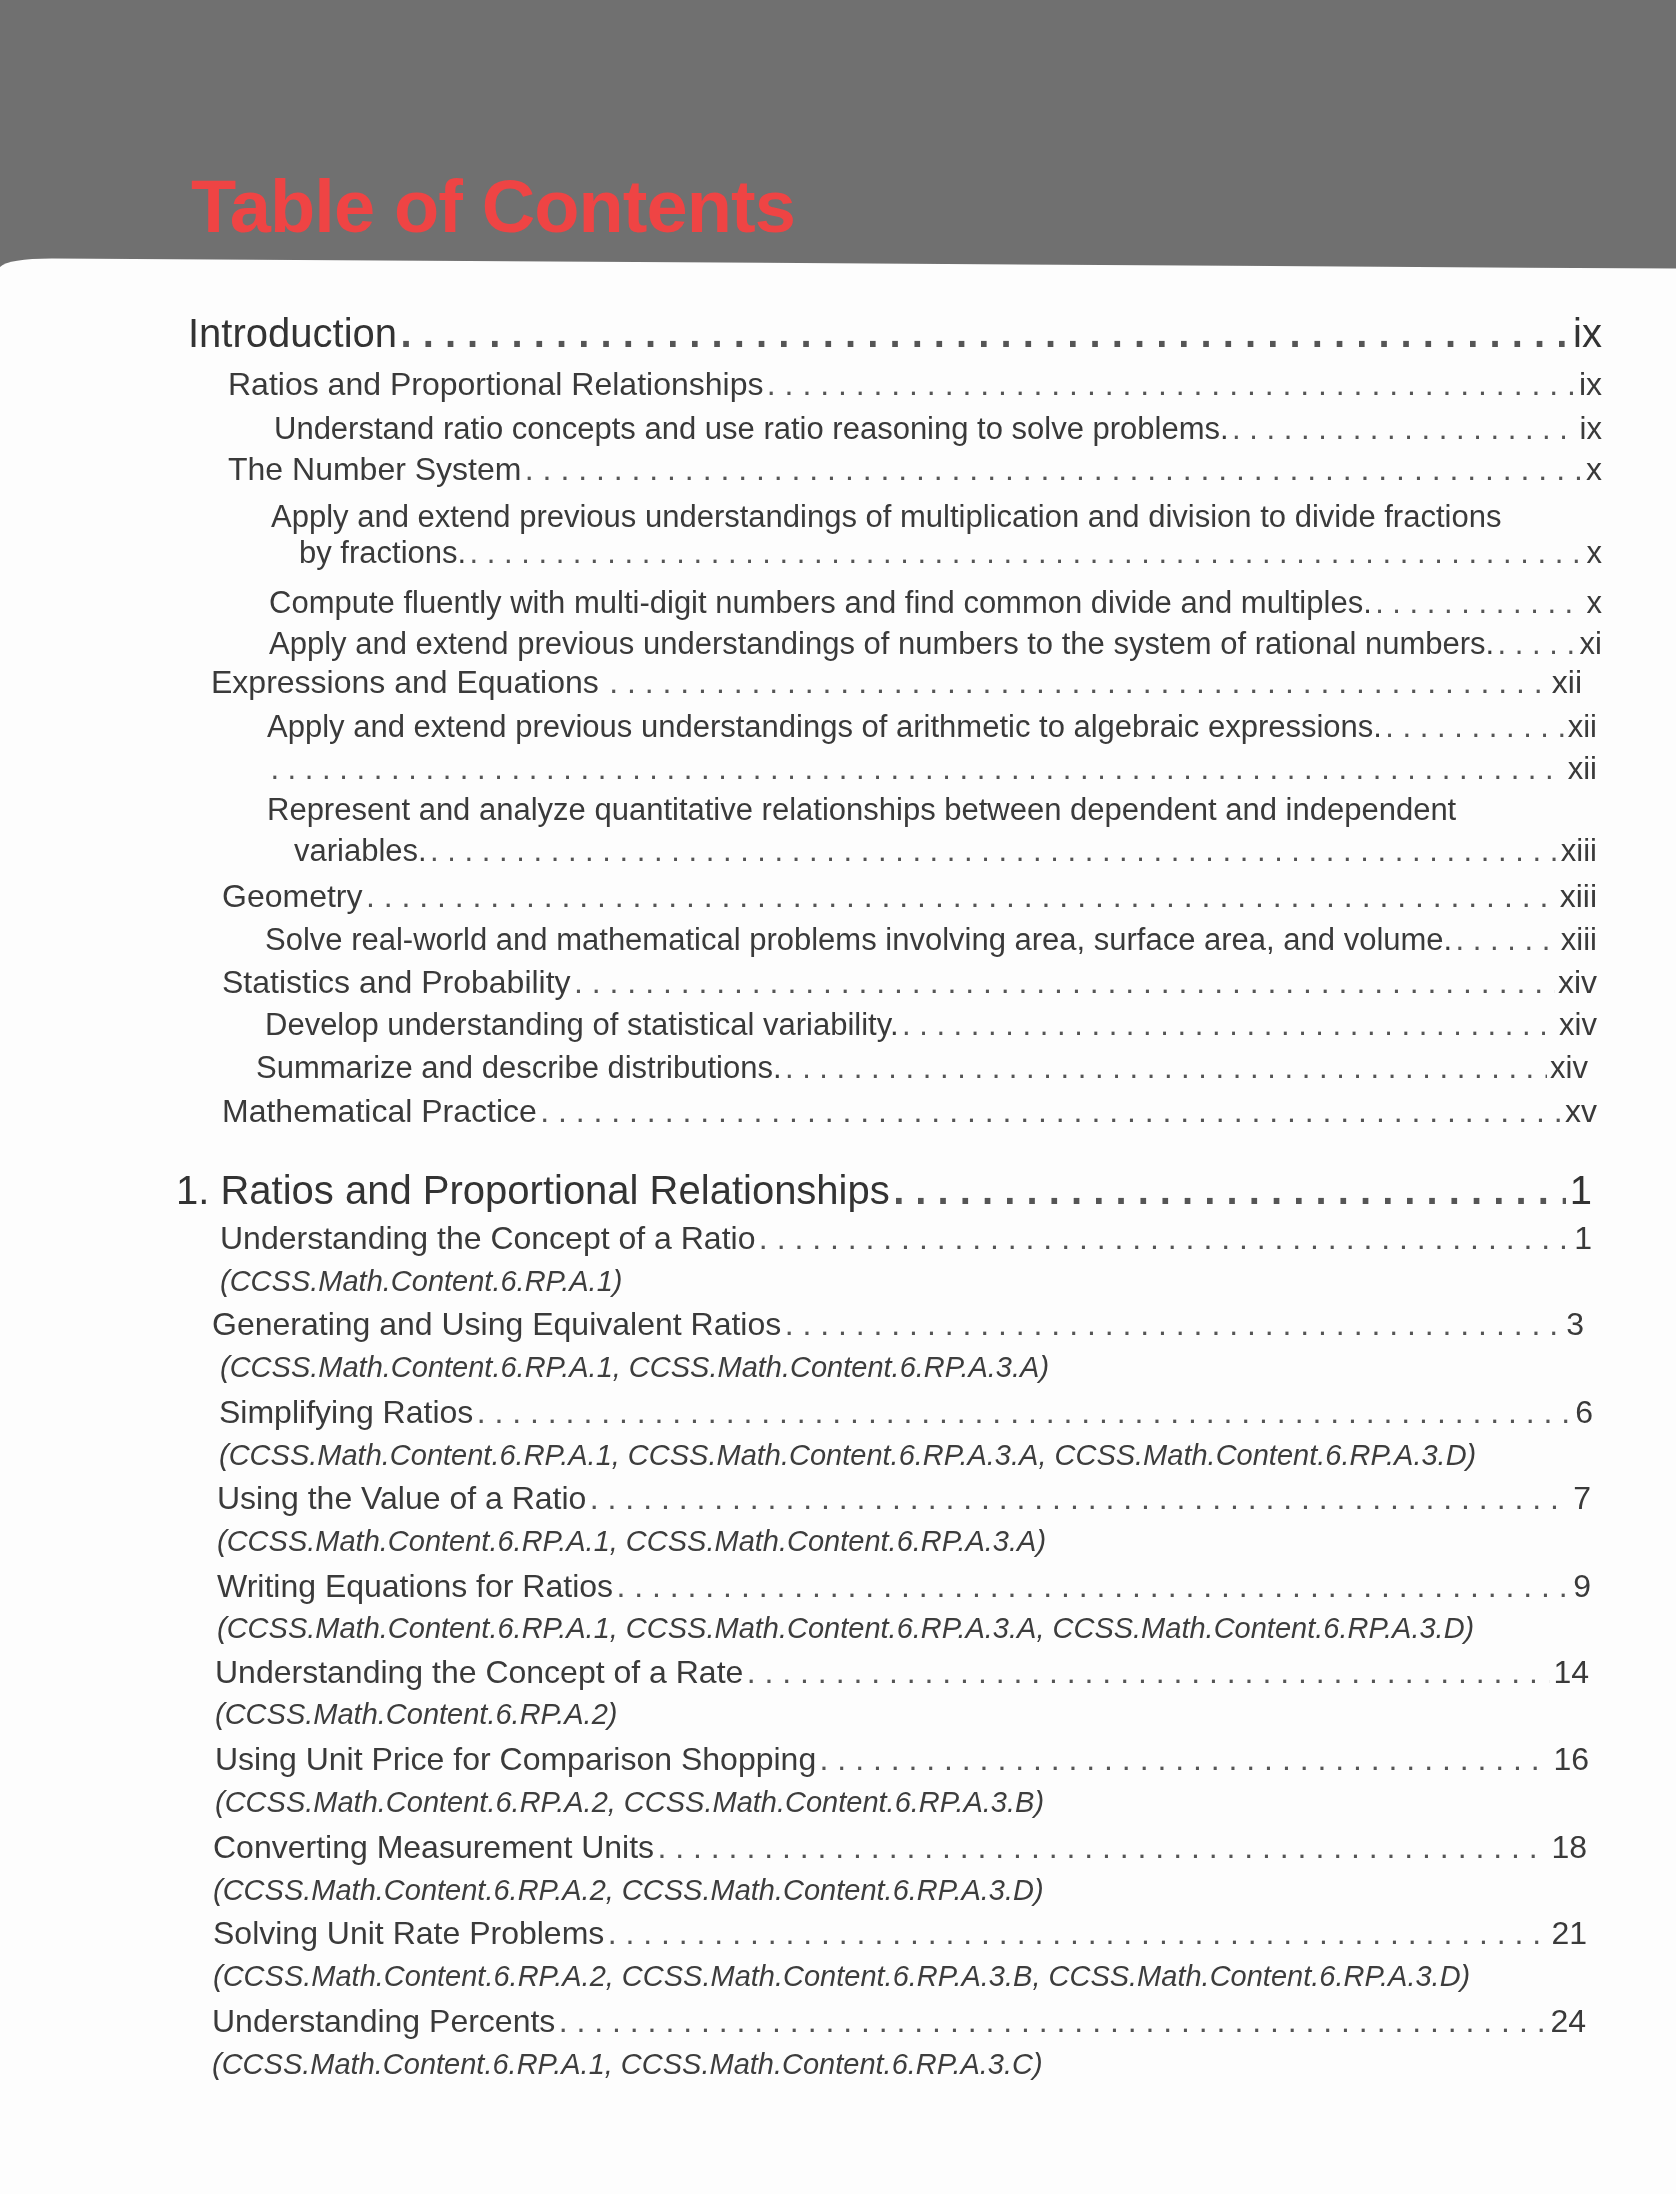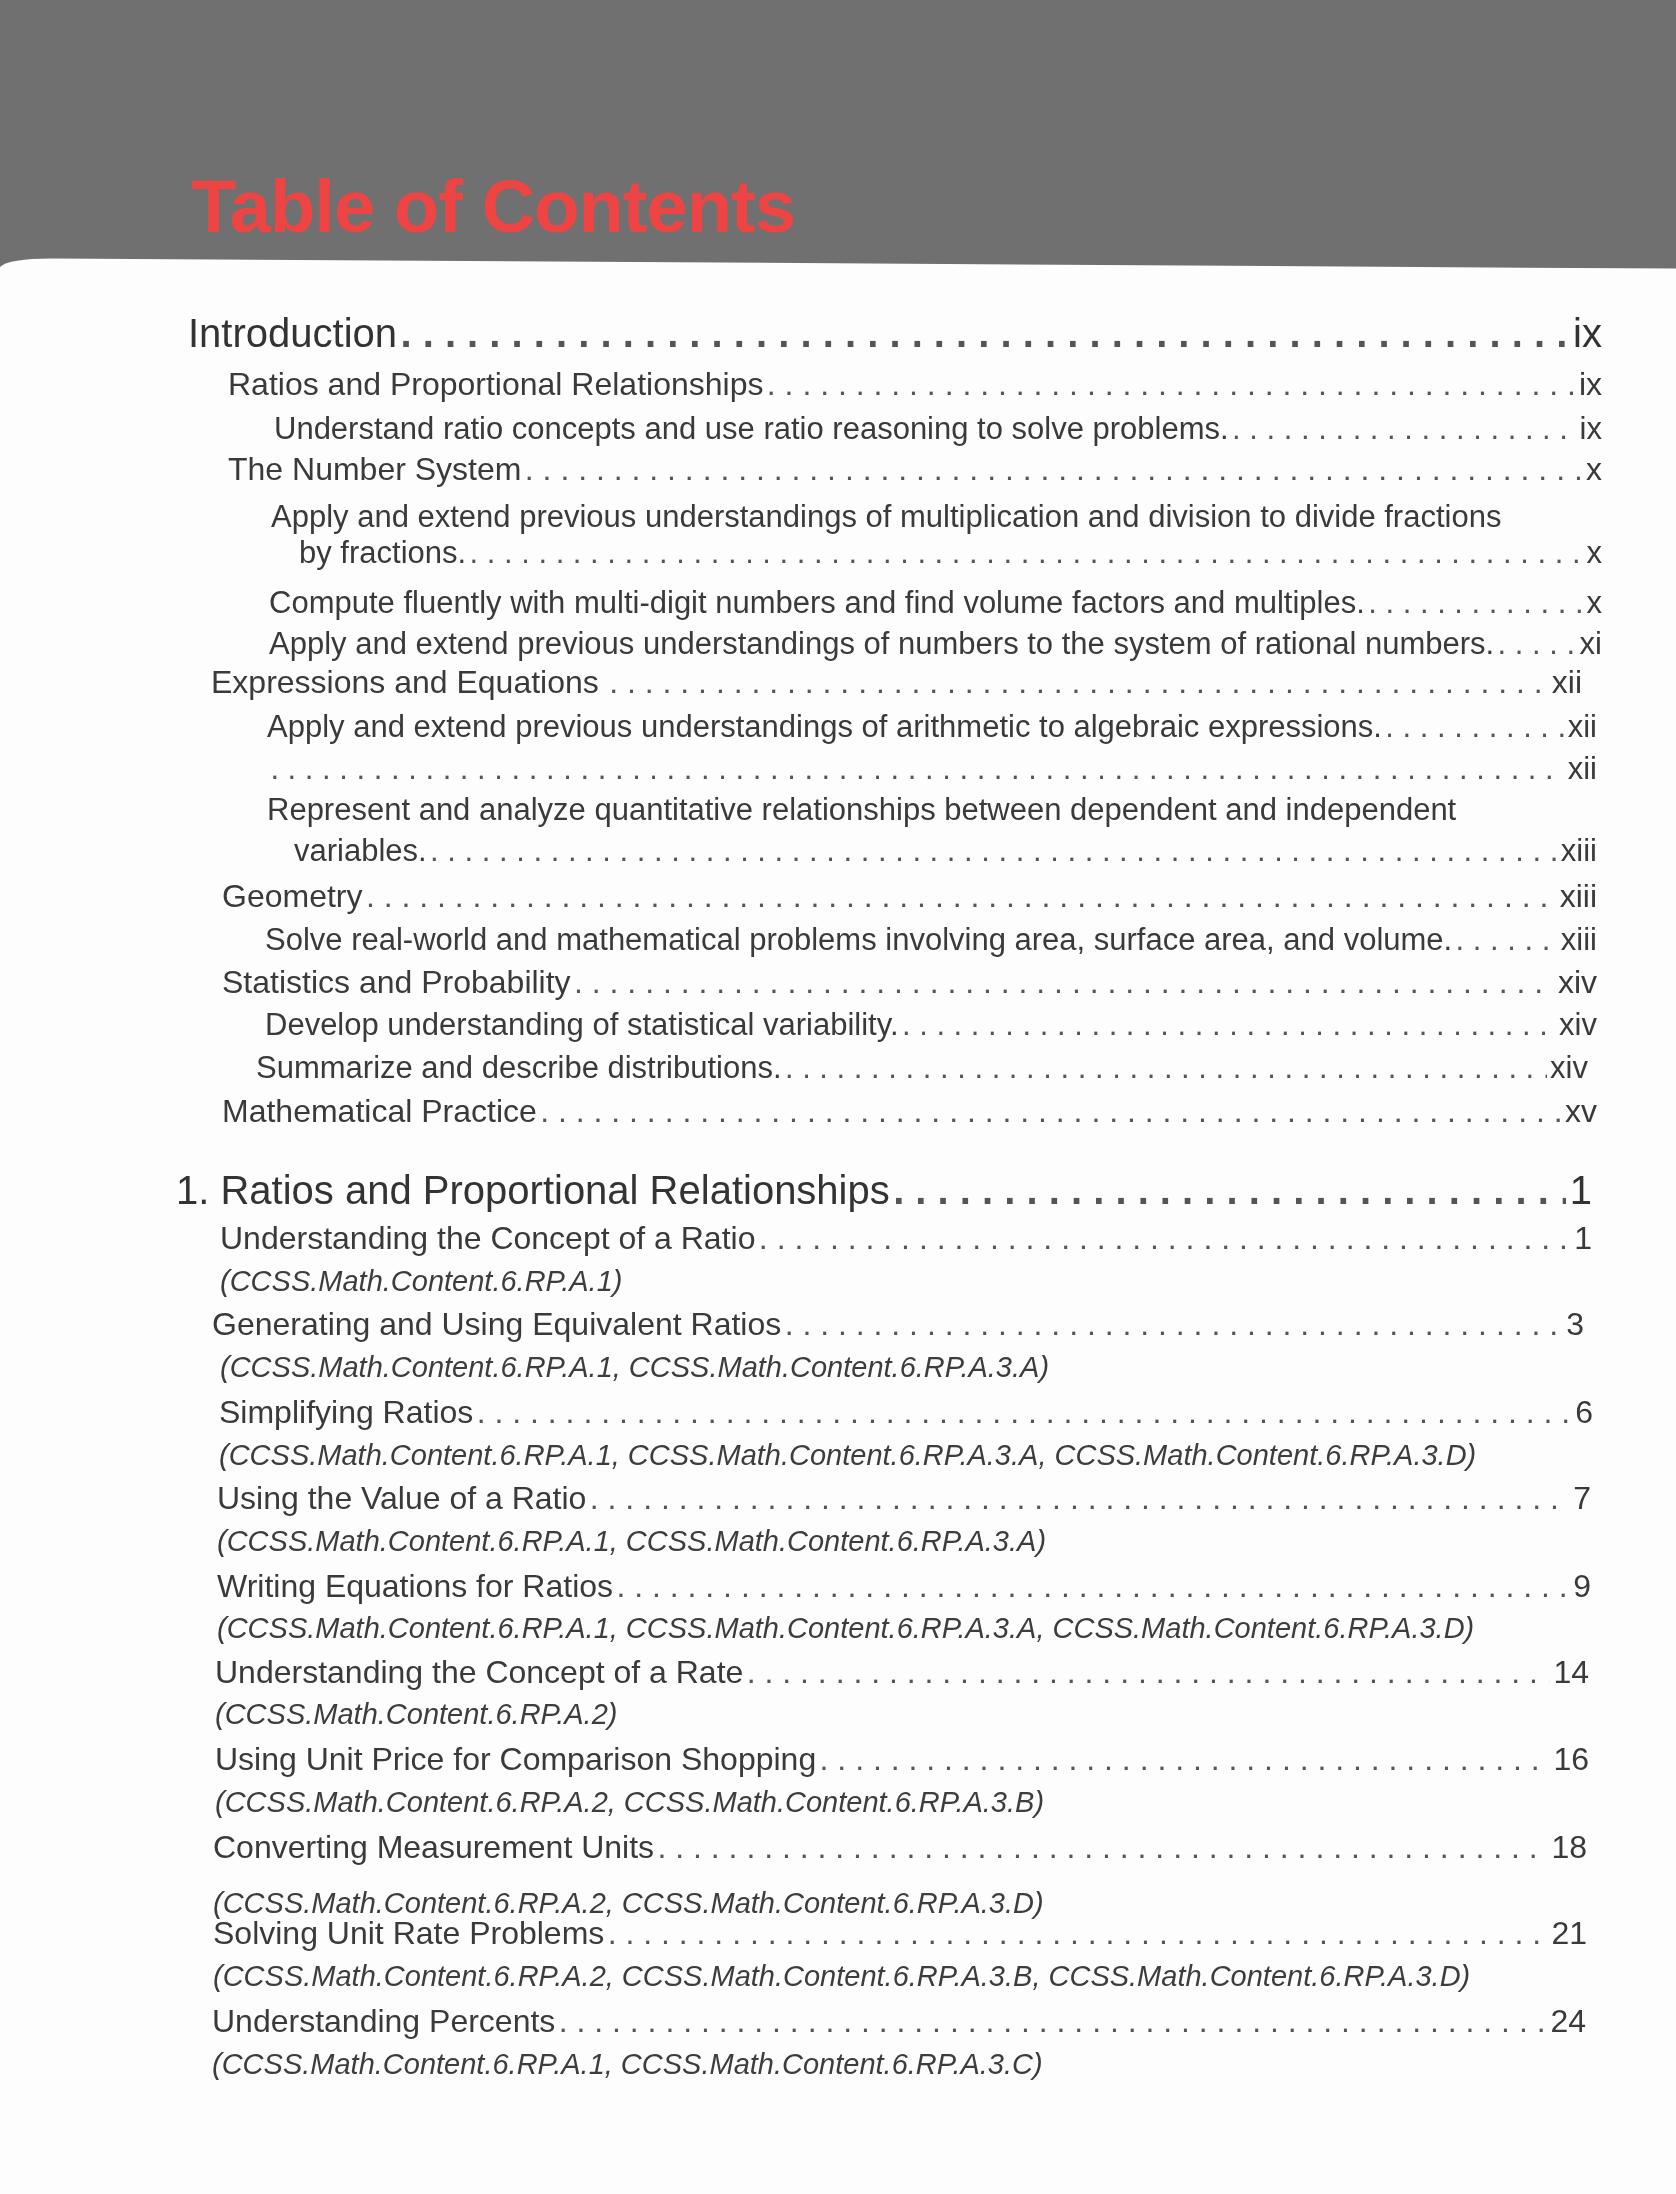--- a/index.html
+++ b/index.html
@@ -81,21 +81,21 @@
     <span class="leader"></span>
     <span class="page">x</span>
   </div>
   <div class="plain" style="left:271px; top:499px;">Apply and extend previous understandings of multiplication and division to divide fractions</div>
   <div class="row lvl2" style="left:299px; top:535px; width:1303px;">
     <span class="label">by fractions.</span>
     <span class="leader"></span>
     <span class="page">x</span>
   </div>
   <div class="row lvl2" style="left:269px; top:585px; width:1333px;">
-    <span class="label">Compute fluently with multi-digit numbers and find volume factors and multiples.</span>
+    <span class="label">Compute fluently with multi-digit numbers and find common divide and multiples.</span>
     <span class="leader"></span>
     <span class="page">x</span>
   </div>
   <div class="row lvl2" style="left:269px; top:626px; width:1333px;">
     <span class="label">Apply and extend previous understandings of numbers to the system of rational numbers.</span>
     <span class="leader"></span>
     <span class="page">xi</span>
   </div>
 
   <div class="row lvl1" style="left:211px; top:664px; width:1371px;gap:7px;">
@@ -204,21 +204,21 @@
     <span class="leader"></span>
     <span class="page">16</span>
   </div>
   <div class="cite" style="left:215px; top:1786px;">(CCSS.Math.Content.6.RP.A.2, CCSS.Math.Content.6.RP.A.3.B)</div>
 
   <div class="row lvl1" style="left:213px; top:1829px; width:1374px;">
     <span class="label">Converting Measurement Units</span>
     <span class="leader"></span>
     <span class="page">18</span>
   </div>
-  <div class="cite" style="left:213px; top:1874px;margin-top:13px;">(CCSS.Math.Content.6.RP.A.2, CCSS.Math.Content.6.RP.A.3.D)</div>
+  <div class="cite" style="left:213px; top:1874px;">(CCSS.Math.Content.6.RP.A.2, CCSS.Math.Content.6.RP.A.3.D)</div>
 
   <div class="row lvl1" style="left:213px; top:1915px; width:1374px;">
     <span class="label">Solving Unit Rate Problems</span>
     <span class="leader"></span>
     <span class="page">21</span>
   </div>
   <div class="cite" style="left:213px; top:1960px;">(CCSS.Math.Content.6.RP.A.2, CCSS.Math.Content.6.RP.A.3.B, CCSS.Math.Content.6.RP.A.3.D)</div>
 
   <div class="row lvl1" style="left:212px; top:2003px; width:1374px;">
     <span class="label">Understanding Percents</span>

